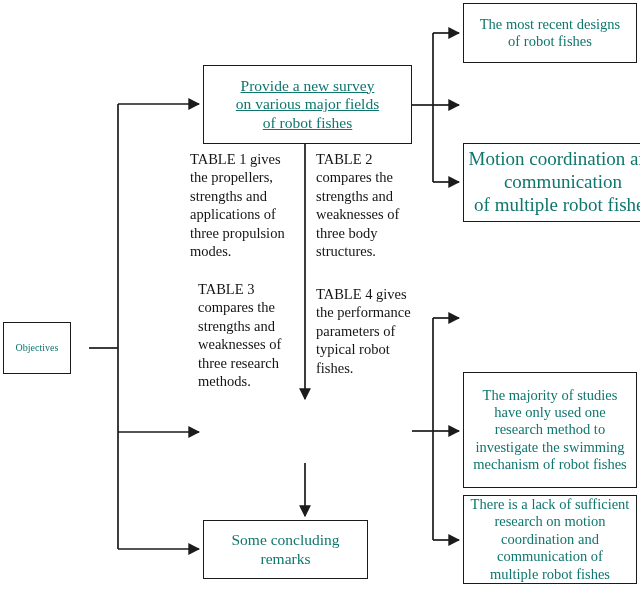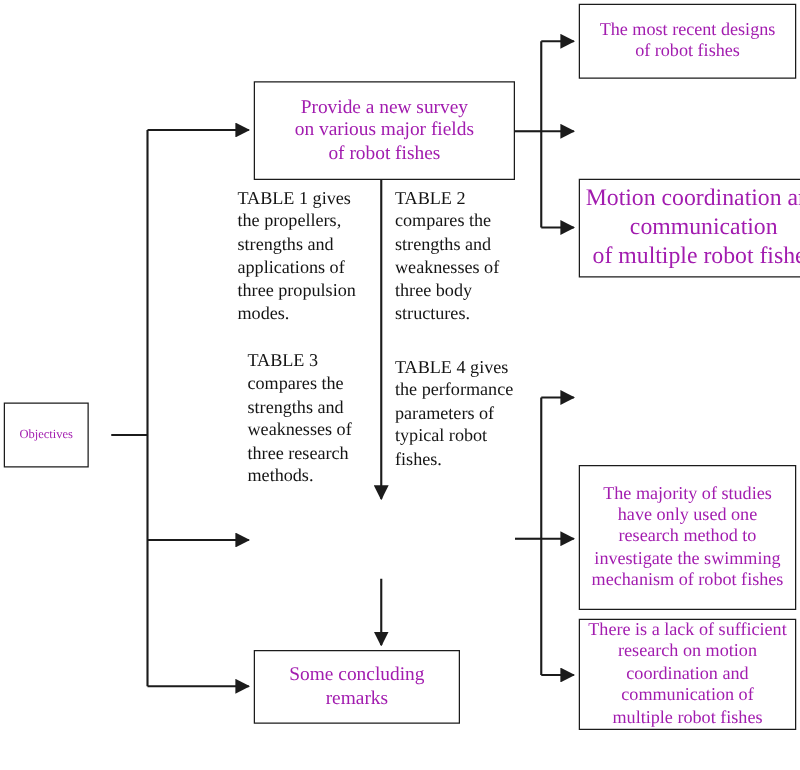--- a/index.html
+++ b/index.html
@@ -31,29 +31,29 @@
   .node {
     position: absolute;
     box-sizing: border-box;
     border: 1.6px solid #1b1b1b;
     background: #ffffff;
     display: flex;
     align-items: center;
     justify-content: center;
     text-align: center;
     line-height: 1.20;
-    color: #a21caf;
+    color: #0f766e;
     padding: 2px 4px;
   }
   .node .node-text {
     display: block;
     white-space: pre-line;
   }
   .nd-objectives     { left: 3px;   top: 322px; width: 68px;  height: 52px;  font-size: 10px; }
-  .nd-survey         { left: 203px; top: 65px;  width: 209px; height: 79px;  font-size: 15.5px; }
+  .nd-survey         { left: 203px; top: 65px;  width: 209px; height: 79px;  font-size: 15.5px; text-decoration: underline; }
   .nd-challenges     { left: 203px; top: 403px; width: 209px; height: 60px;  font-size: 15.5px; }
   .nd-concluding     { left: 203px; top: 520px; width: 165px; height: 59px;  font-size: 15.5px; }
   .nd-r1 { left: 463px; top: 3px;   width: 174px; height: 60px;  font-size: 14.5px; }
   .nd-r2 { left: 463px; top: 70px;  width: 174px; height: 66px;  font-size: 14.5px; }
   .nd-r3 { left: 463px; top: 143px; width: 200px; height: 79px;  font-size: 19px; }
   .nd-r4 { left: 463px; top: 279px; width: 174px); width: 174px; height: 79px; font-size: 14.5px; }
   .nd-r5 { left: 463px; top: 372px; width: 174px; height: 116px; font-size: 14.5px; }
   .nd-r6 { left: 463px; top: 495px; width: 174px; height: 89px;  font-size: 14.5px; }
 
   .annot {

